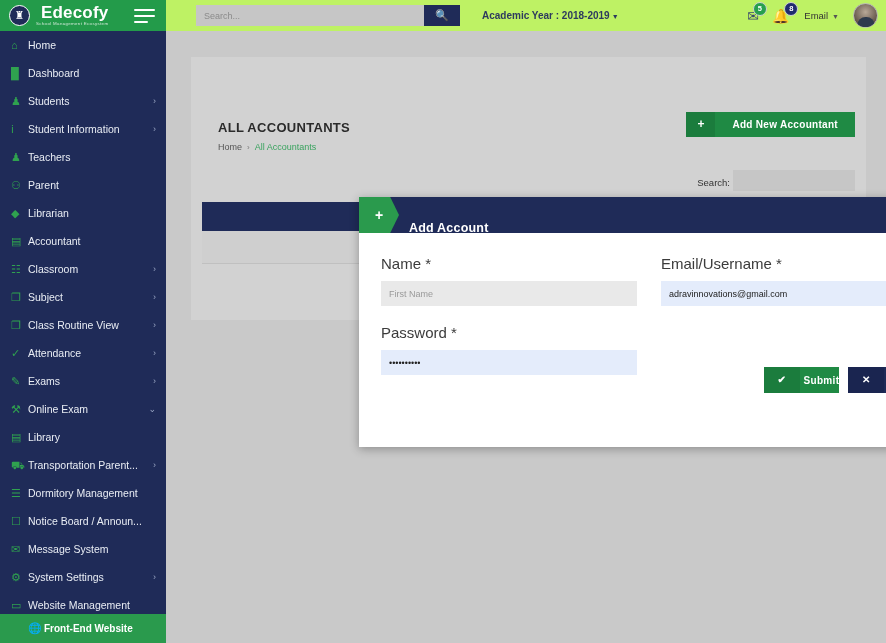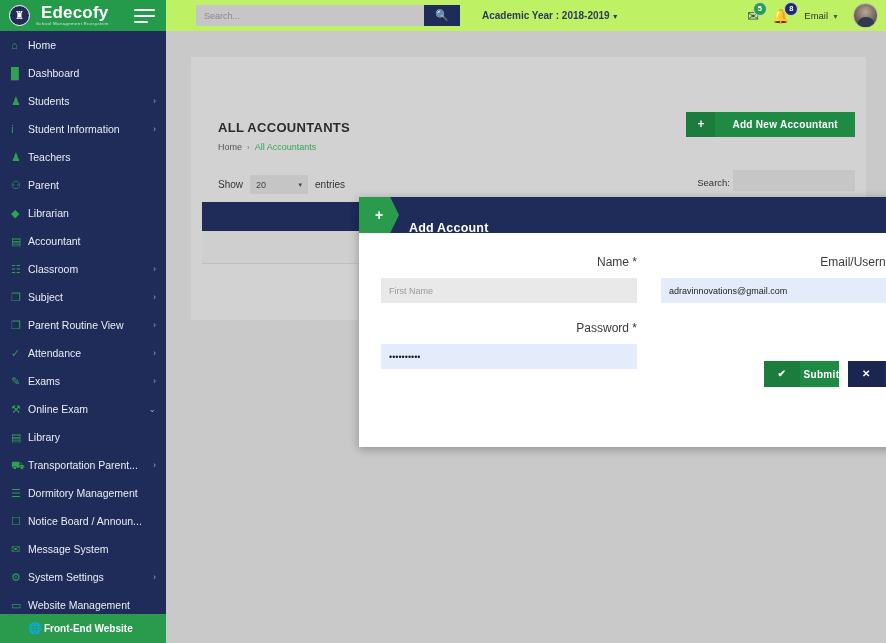--- a/index.html
+++ b/index.html
@@ -196,21 +196,21 @@
     clip-path: polygon(0 0, 78% 0, 100% 50%, 78% 100%, 0 100%);
   }
   #modal-title {
     color: #ffffff; font-size: 12.5px; font-weight: bold;
     margin-left: 10px; letter-spacing: .2px; margin-top: 25px;
   }
   #modal-body { padding: 22px 22px 0 22px; position: relative; }
   .form-row { display: flex; gap: 24px; }
   .form-group { width: 256px; margin-bottom: 18px; }
   .form-label {
-    display: block; font-size: 12px; color: #3b3b3b; margin-bottom: 9px; text-align: right;
+    display: block; font-size: 15px; color: #3b3b3b; margin-bottom: 9px;
   }
   .form-input {
     width: 256px; height: 25px; border: none; outline: none;
     font-size: 9px; padding: 3px 8px;
     font-family: "Liberation Sans", sans-serif;
   }
   .form-input.empty { background: #e9e9e9; color: #9a9a9a; }
   .form-input.empty::placeholder { color: #9a9a9a; }
   .form-input.filled { background: #e4ecfb; color: #222; }
   #modal-actions {
@@ -300,21 +300,21 @@
           <span class="lbl">Classroom</span>
           <span class="arw">›</span>
         </div>
         <div class="nav-item">
           <span class="ico">❐</span>
           <span class="lbl">Subject</span>
           <span class="arw">›</span>
         </div>
         <div class="nav-item">
           <span class="ico">❐</span>
-          <span class="lbl">Parent Routine View</span>
+          <span class="lbl">Class Routine View</span>
           <span class="arw">›</span>
         </div>
         <div class="nav-item">
           <span class="ico">✓</span>
           <span class="lbl">Attendance</span>
           <span class="arw">›</span>
         </div>
         <div class="nav-item">
           <span class="ico">✎</span>
           <span class="lbl">Exams</span>
@@ -401,28 +401,20 @@
 
       <div id="breadcrumb">
         <span>Home</span><span class="sep">›</span><span class="crumb-active">All Accountants</span>
       </div>
 
       <button id="add-btn">
         <span class="plus">+</span>
         <span class="txt">Add New Accountant</span>
       </button>
 
-      <div id="show-entries">
-        <span>Show</span>
-        <span id="entries-select">
-          <span>20</span>
-          <span class="caret">▾</span>
-        </span>
-        <span>entries</span>
-      </div>
 
       <div id="search-label">Search:</div>
       <input id="table-search" type="text" style="">
 
       <div id="table-head"></div>
       <div id="table-row-blank"></div>
 
       <div id="pagination">Next</div>
     </div>
 

